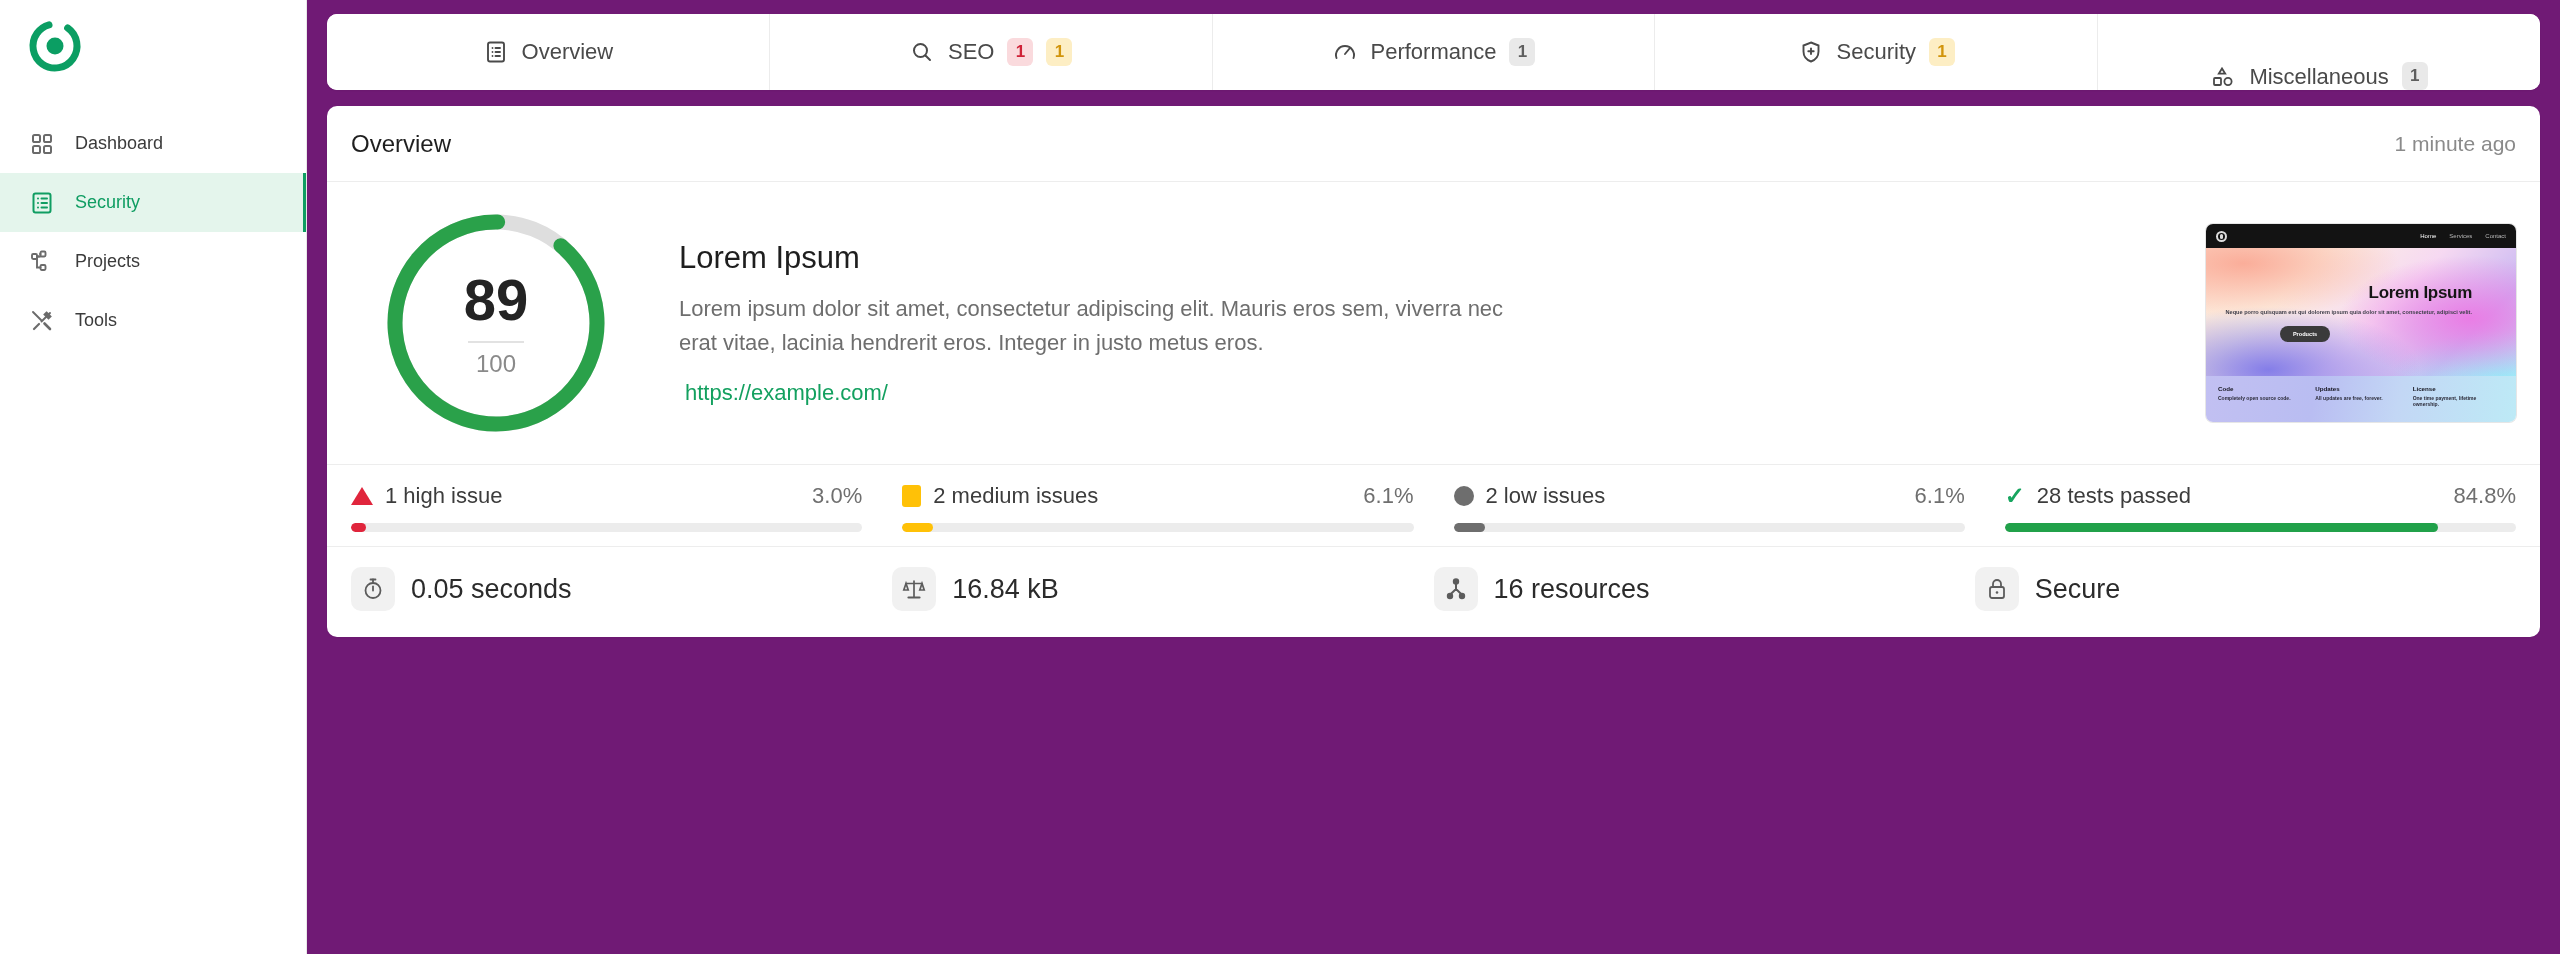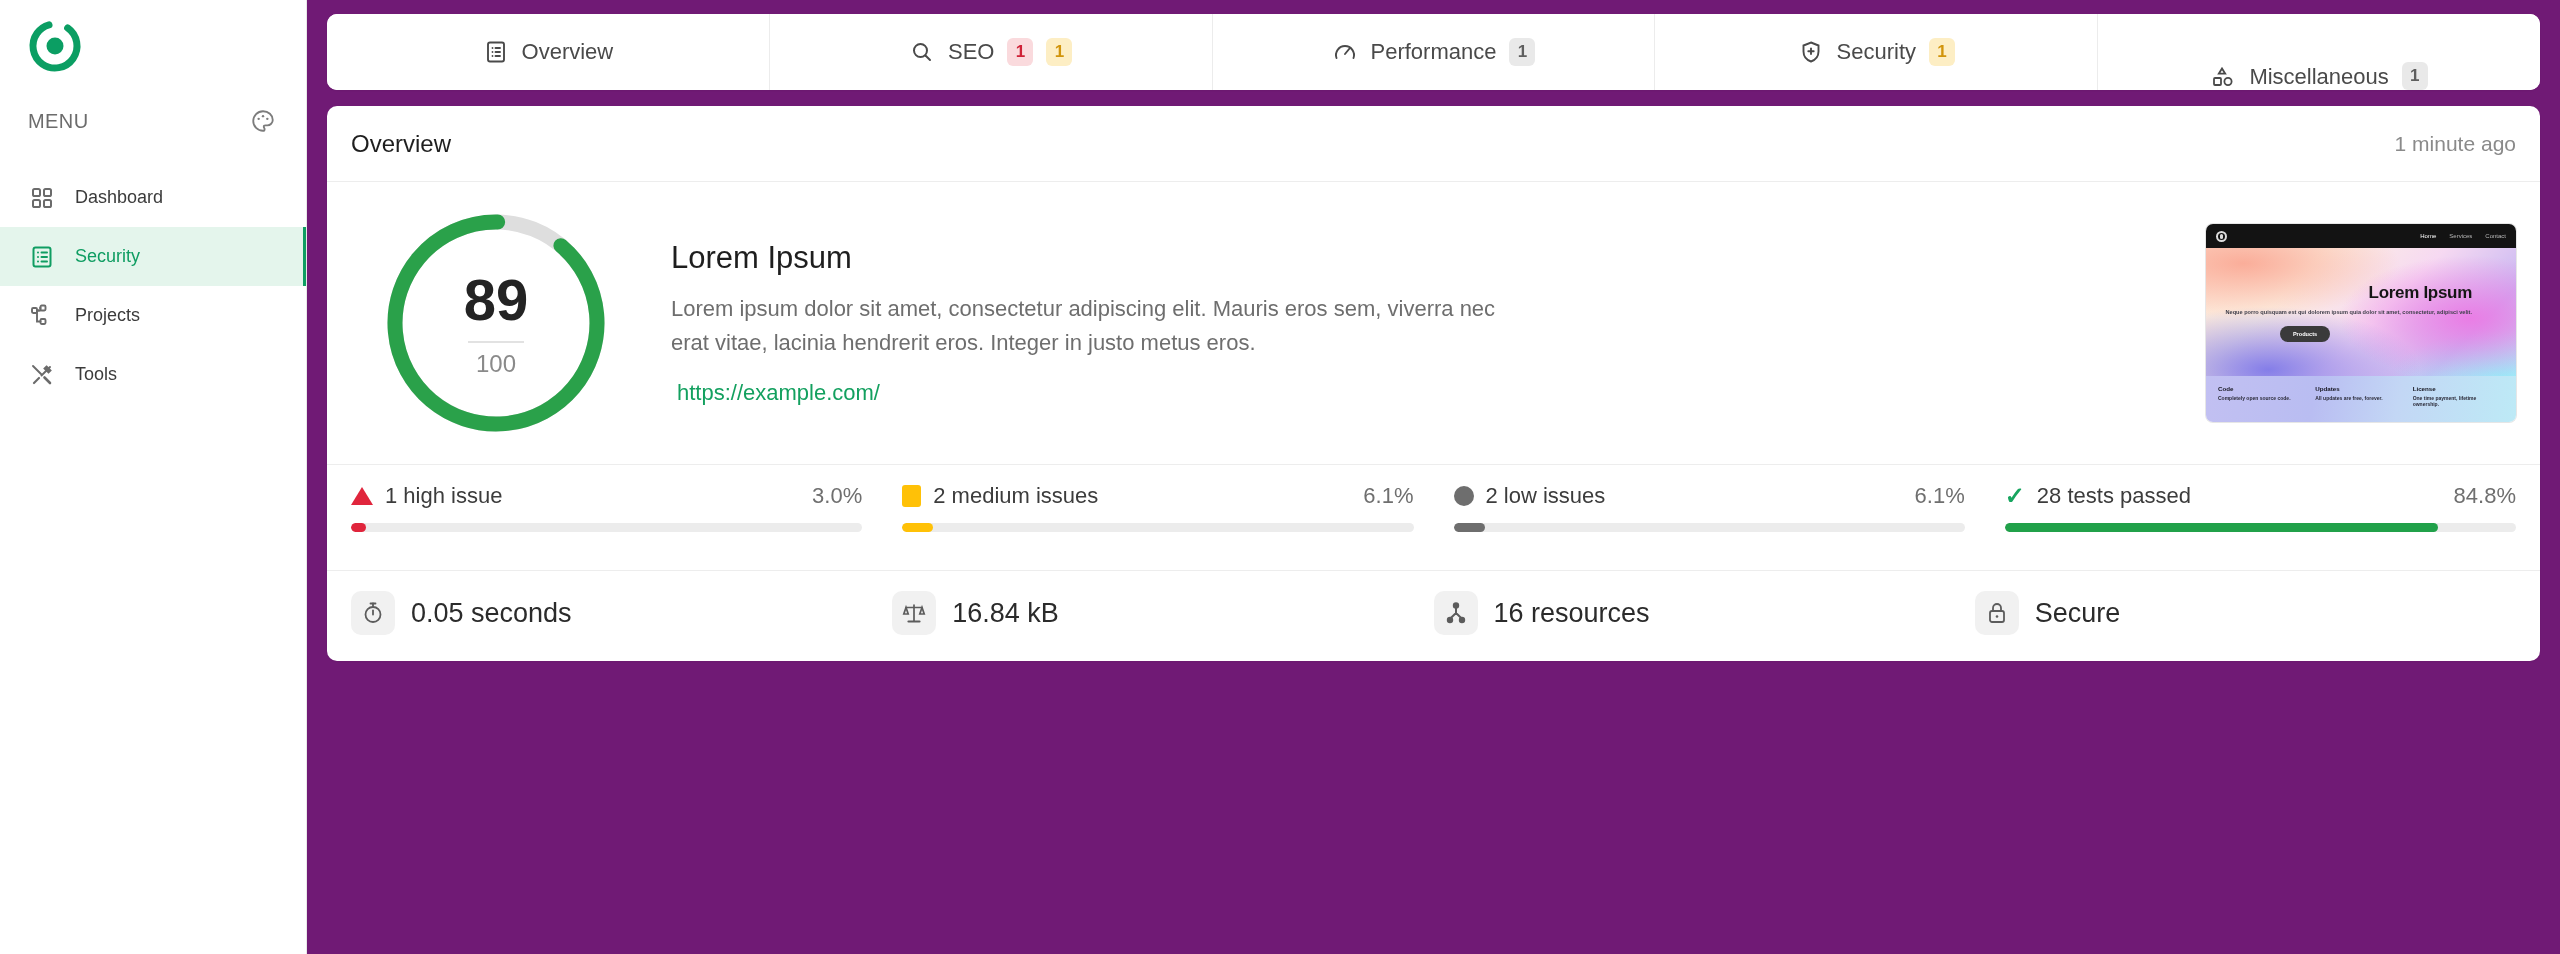--- a/index.html
+++ b/index.html
@@ -83,21 +83,21 @@
   }
   .card-head {
     display: flex; align-items: center; justify-content: space-between;
     height: 76px; padding: 0 24px; border-bottom: 1px solid #ededed;
   }
   .card-title { font-size: 24px; color: #1f1f1f; }
   .card-time { font-size: 21px; color: #8a8a8a; }
 
   .hero {
     display: flex; align-items: center; padding: 26px 24px 26px 24px;
-    border-bottom: 1px solid #ededed; gap: 4px;
+    border-bottom: 1px solid #ededed; gap: 12px;
   }
 
   
   .gauge { width: 230px; min-width: 230px; height: 230px; position: relative; margin-left: 30px;}
   .gauge svg { display: block; }
   .gauge-center {
     position: absolute; inset: 0; display: flex; flex-direction: column;
     align-items: center; justify-content: center;
   }
   .gauge-score { font-size: 58px; font-weight: 700; color: #232323; line-height: 1; }
@@ -155,21 +155,21 @@
     height: 46px; display: flex; padding: 9px 12px 0 12px; gap: 6px;
     background:
       linear-gradient(100deg, #c2c0f2 0%, #b9bdf2 35%, #c3d7f5 62%, #bdeaf6 100%);
   }
   .thumb-col { flex: 1; }
   .thumb-col b { display: block; font-size: 6.2px; color: #14141e; }
   .thumb-col span { display: block; font-size: 5px; color: #2a2a38; margin-top: 3px; font-weight: 600; }
 
   
   .issues {
-    display: flex; padding: 18px 24px 38px 24px; border-bottom: 1px solid #ededed;
+    display: flex; padding: 18px 24px 14px 24px; border-bottom: 1px solid #ededed;
   }
   .issue { flex: 1; padding-right: 40px; }
   .issue:last-child { padding-right: 0; }
   .issue-top {
     display: flex; align-items: center; justify-content: space-between;
     margin-bottom: 14px;
   }
   .issue-left { display: flex; align-items: center; gap: 12px; }
   .issue-label { font-size: 22px; color: #3c3c3c; }
   .issue-pct { font-size: 22px; color: #6f6f6f; text-align: right; }
@@ -201,31 +201,20 @@
 
     <div class="logo-wrap">
       <div class="logo">
         <svg width="56" height="56" viewBox="0 0 56 56" aria-hidden="true">
           <circle cx="28" cy="28" r="22" fill="none" stroke="#0b9e63" stroke-width="7" stroke-linecap="round" stroke-dasharray="118 20" transform="rotate(-55 28 28)"></circle>
           <circle cx="28" cy="28" r="8.5" fill="#0b9e63"></circle>
         </svg>
       </div>
     </div>
 
-    <div class="menu-head">
-      <span class="menu-label">MENU</span>
-      <span class="palette-icon">
-        <svg width="26" height="26" viewBox="0 0 24 24" fill="none" stroke="#7c7c7c" stroke-width="1.7">
-          <path d="M12 3a9 9 0 1 0 0 18c.9 0 1.5-.7 1.5-1.5 0-.4-.2-.8-.4-1.1-.3-.3-.4-.6-.4-1 0-.8.7-1.4 1.5-1.4H16a5 5 0 0 0 5-5c0-4.4-4-8-9-8z"></path>
-          <circle cx="8" cy="10" r="1.1" fill="#7c7c7c" stroke="none"></circle>
-          <circle cx="12" cy="7.5" r="1.1" fill="#7c7c7c" stroke="none"></circle>
-          <circle cx="16" cy="10" r="1.1" fill="#7c7c7c" stroke="none"></circle>
-        </svg>
-      </span>
-    </div>
 
     <nav class="nav">
 
       <div class="nav-item">
         <span class="ico">
           <svg width="24" height="24" viewBox="0 0 24 24" fill="none" stroke="#6b6b6b" stroke-width="2">
             <rect x="3" y="3" width="7" height="7" rx="1.6"></rect>
             <rect x="14" y="3" width="7" height="7" rx="1.6"></rect>
             <rect x="3" y="14" width="7" height="7" rx="1.6"></rect>
             <rect x="14" y="14" width="7" height="7" rx="1.6"></rect>

